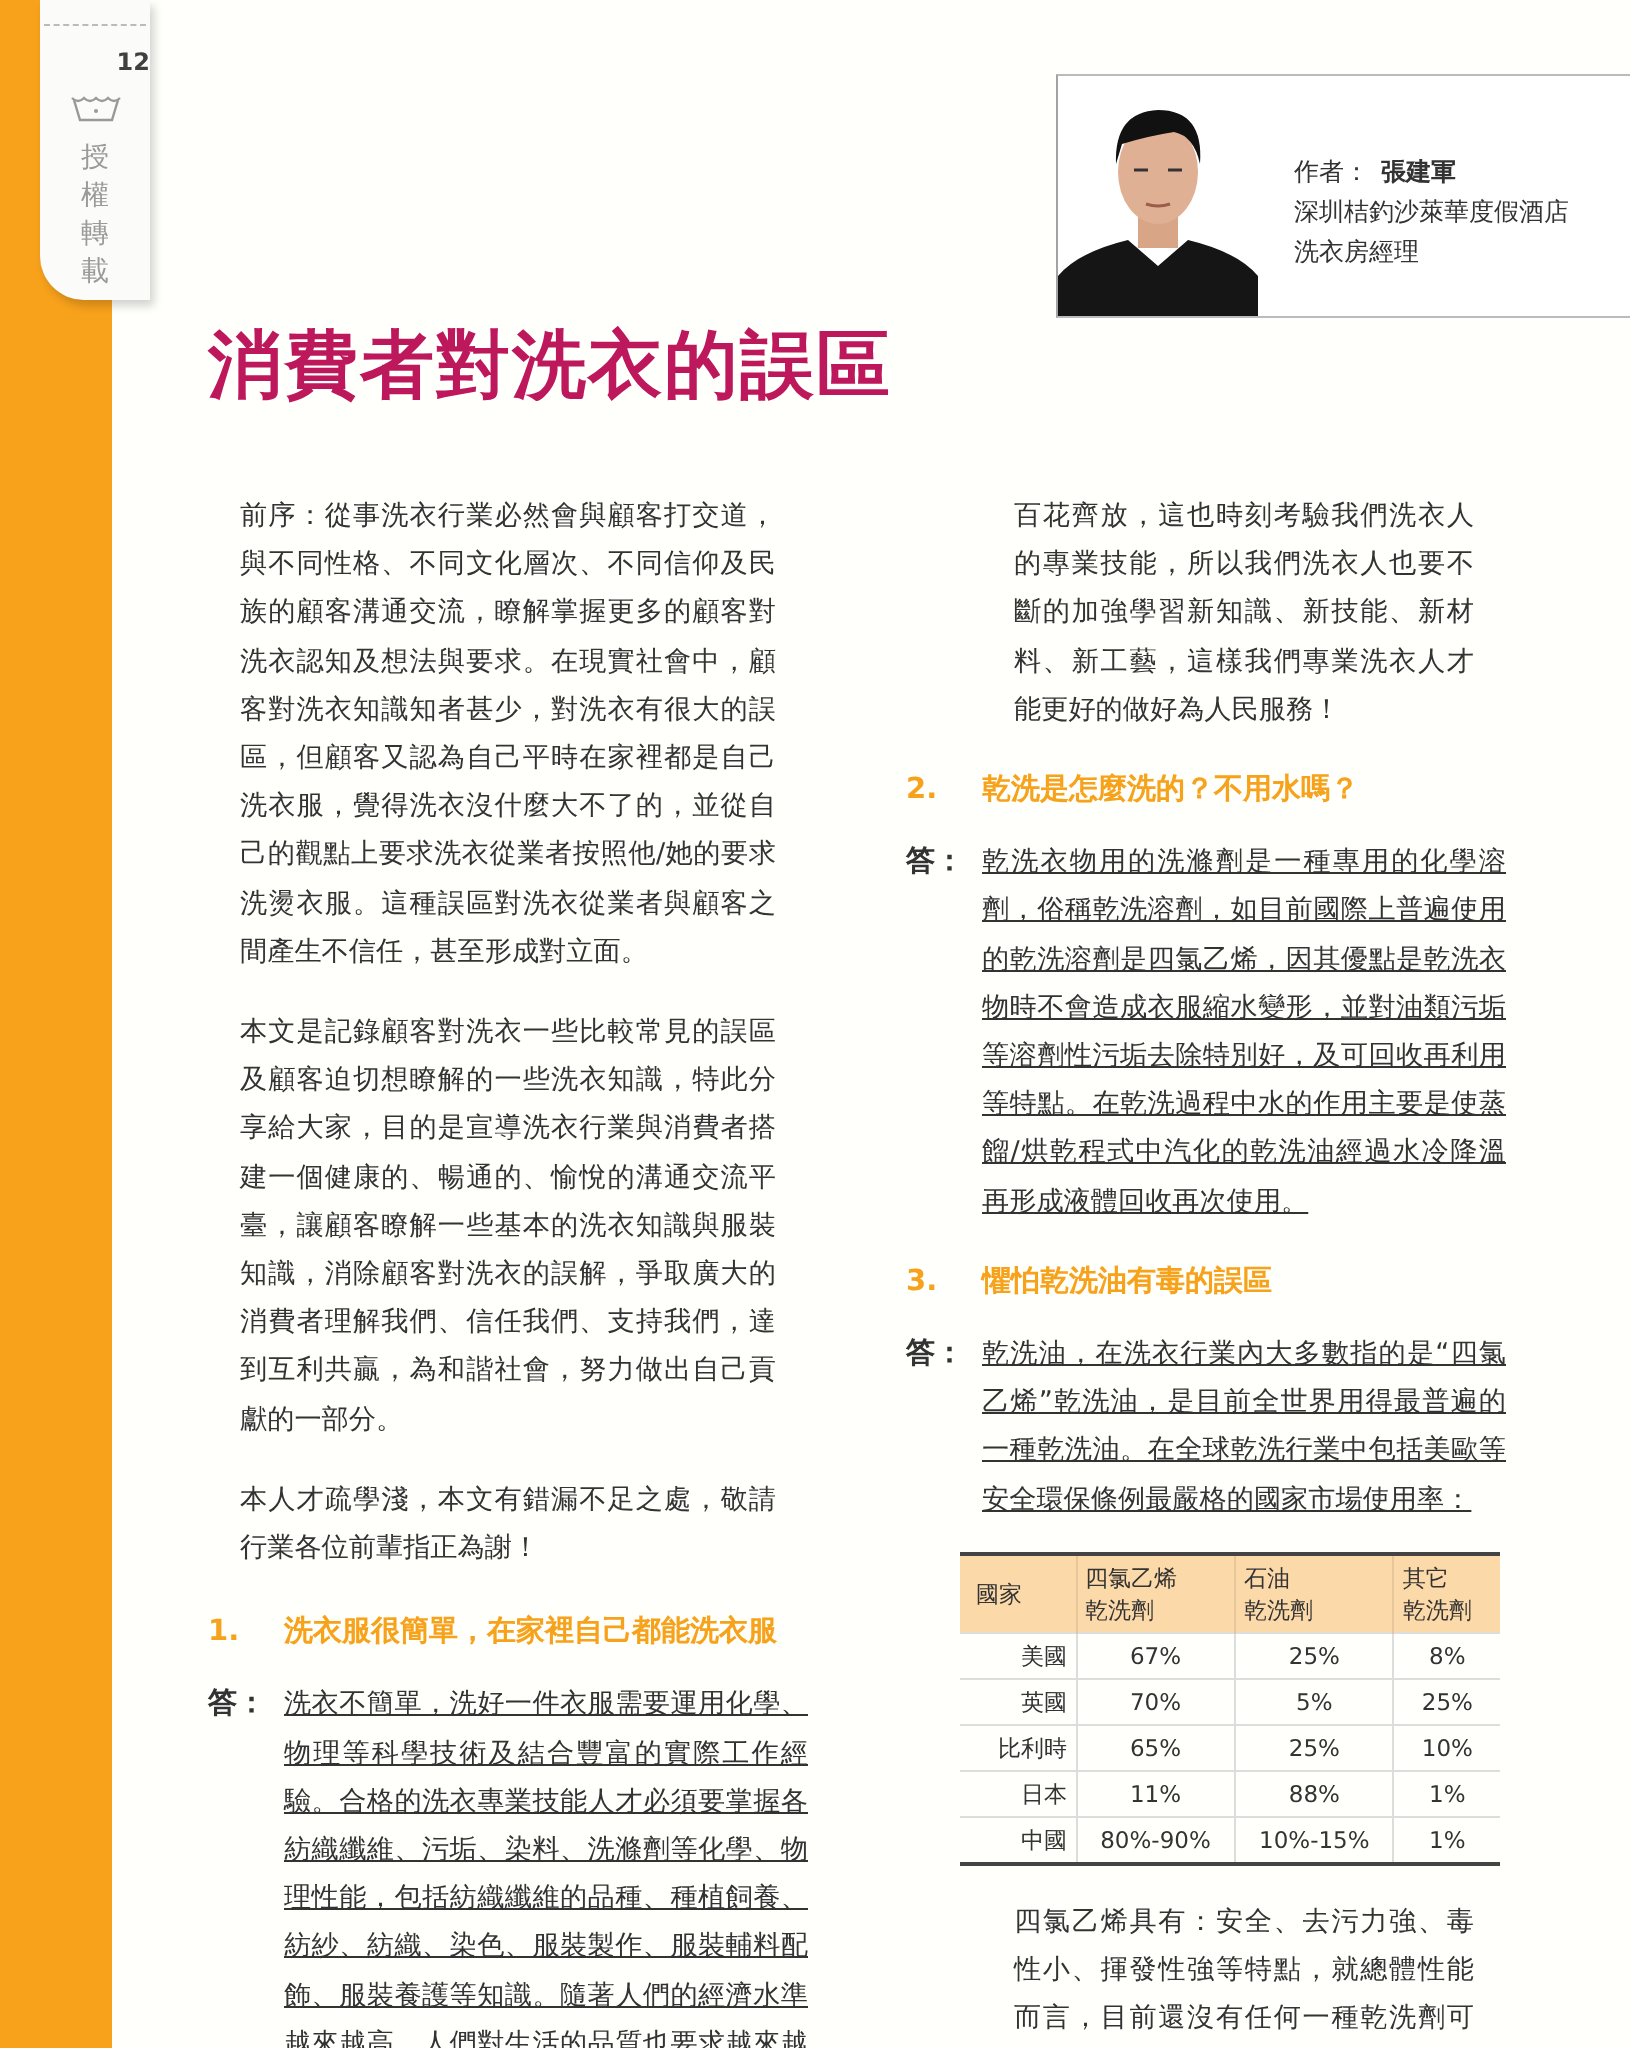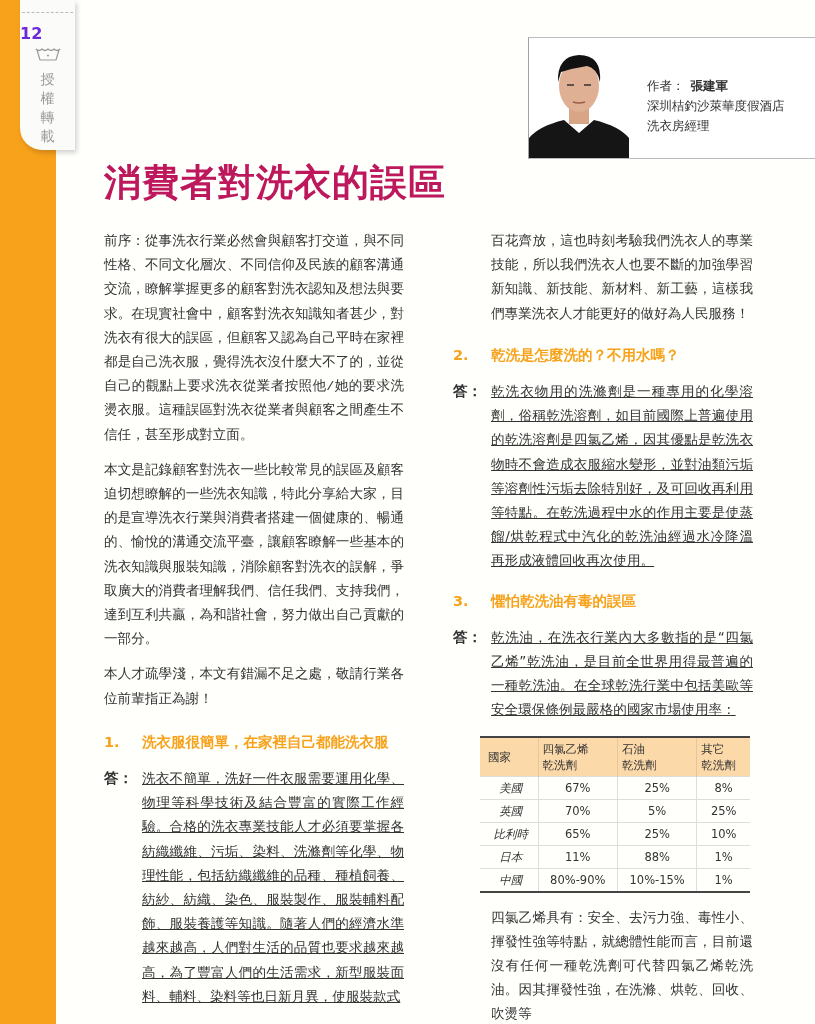--- a/index.html
+++ b/index.html
@@ -17,22 +17,22 @@
     position:absolute; left:20px; top:0; width:55px; height:150px;
     background:#fbfbf9;
     border-bottom-left-radius:22px;
     box-shadow:2px 3px 5px rgba(0,0,0,0.18);
   }
   .side-tab .stitch {
     position:absolute; left:2px; right:2px; top:12px; height:0;
     border-top:1px dashed #bbb;
   }
   .side-tab .page-num {
-    position:absolute; top:24px; left:0; width:55px; text-align:left;
-    font-size:16px; font-weight:bold; color:#6d28d9;
+    position:absolute; top:24px; left:0; width:55px; text-align:right;
+    font-size:12px; font-weight:bold; color:#404040;
   }
   .side-tab .wash-icon {
     position:absolute; top:47px; left:15px; width:26px; height:14px;
   }
   .side-tab .vlabel {
     position:absolute; top:70px; left:0; width:55px; text-align:center;
     font-size:14px; color:#9a9a9a; line-height:19px;
   }
   .author-box {
     position:absolute; left:528px; top:37px; width:287px; height:120px;
@@ -45,21 +45,21 @@
   }
   .author-info {
     position:absolute; left:118px; top:38px; font-size:12.5px; line-height:20px; color:#333;
   }
   .author-info .name { font-weight:bold; margin-left:6px; }
   .title {
     position:absolute; left:104px; top:158px;
     font-size:37px; font-weight:bold; color:#be185d; letter-spacing:1px;
   }
   .col { position:absolute; font-size:13.6px; line-height:24.2px; color:#333; }
-  .col p { margin:0;font-family:Liberation Mono, monospace; }
+  .col p { margin:16px; }
   .col-left { left:104px; top:230px; width:300px; }
   .col-right { left:453px; top:230px; width:300px; }
   .para { margin-bottom:11px !important; text-align:justify; }
   .qhead {
     color:#f7a21b; font-weight:bold; font-size:14.5px; display:flex; margin:14px 0 12px 0;
   }
   .qhead .num { width:38px; }
   .ans { display:flex; }
   .ans .tag { width:38px; flex:none; font-weight:bold; color:#333; font-size:14.5px; }
   .ans .body { flex:1; text-align:justify;text-decoration:underline; }
@@ -71,21 +71,21 @@
   }
   table.data th {
     background:#fcd9a9; font-weight:normal; padding:3px 4px; line-height:16px;
     border-left:1px solid #e5c79b; text-align:left;
   }
   table.data th:first-child { border-left:none; text-align:left; padding-left:8px;margin-left:24px; }
   table.data td {
     padding:3px 4px; line-height:16px; text-align:center;
     border-top:1px solid #ddd; border-left:1px solid #ddd;
   }
-  table.data td:first-child { border-left:none; text-align:center; padding-left:8px;font-style:italic; }
+  table.data td:first-child { border-left:none; text-align:right; padding-left:8px; }
 </style>
 </head>
 <body>
 
 <div class="side-bar"></div>
 <div class="side-tab">
   <div class="stitch"></div>
   <div class="page-num">12</div>
   <svg class="wash-icon" viewBox="0 0 26 14">
     <path d="M1 2 Q4 5 7 2 Q10 5 13 2 Q16 5 19 2 Q22 5 25 2" fill="none" stroke="#999" stroke-width="1.2"></path>

